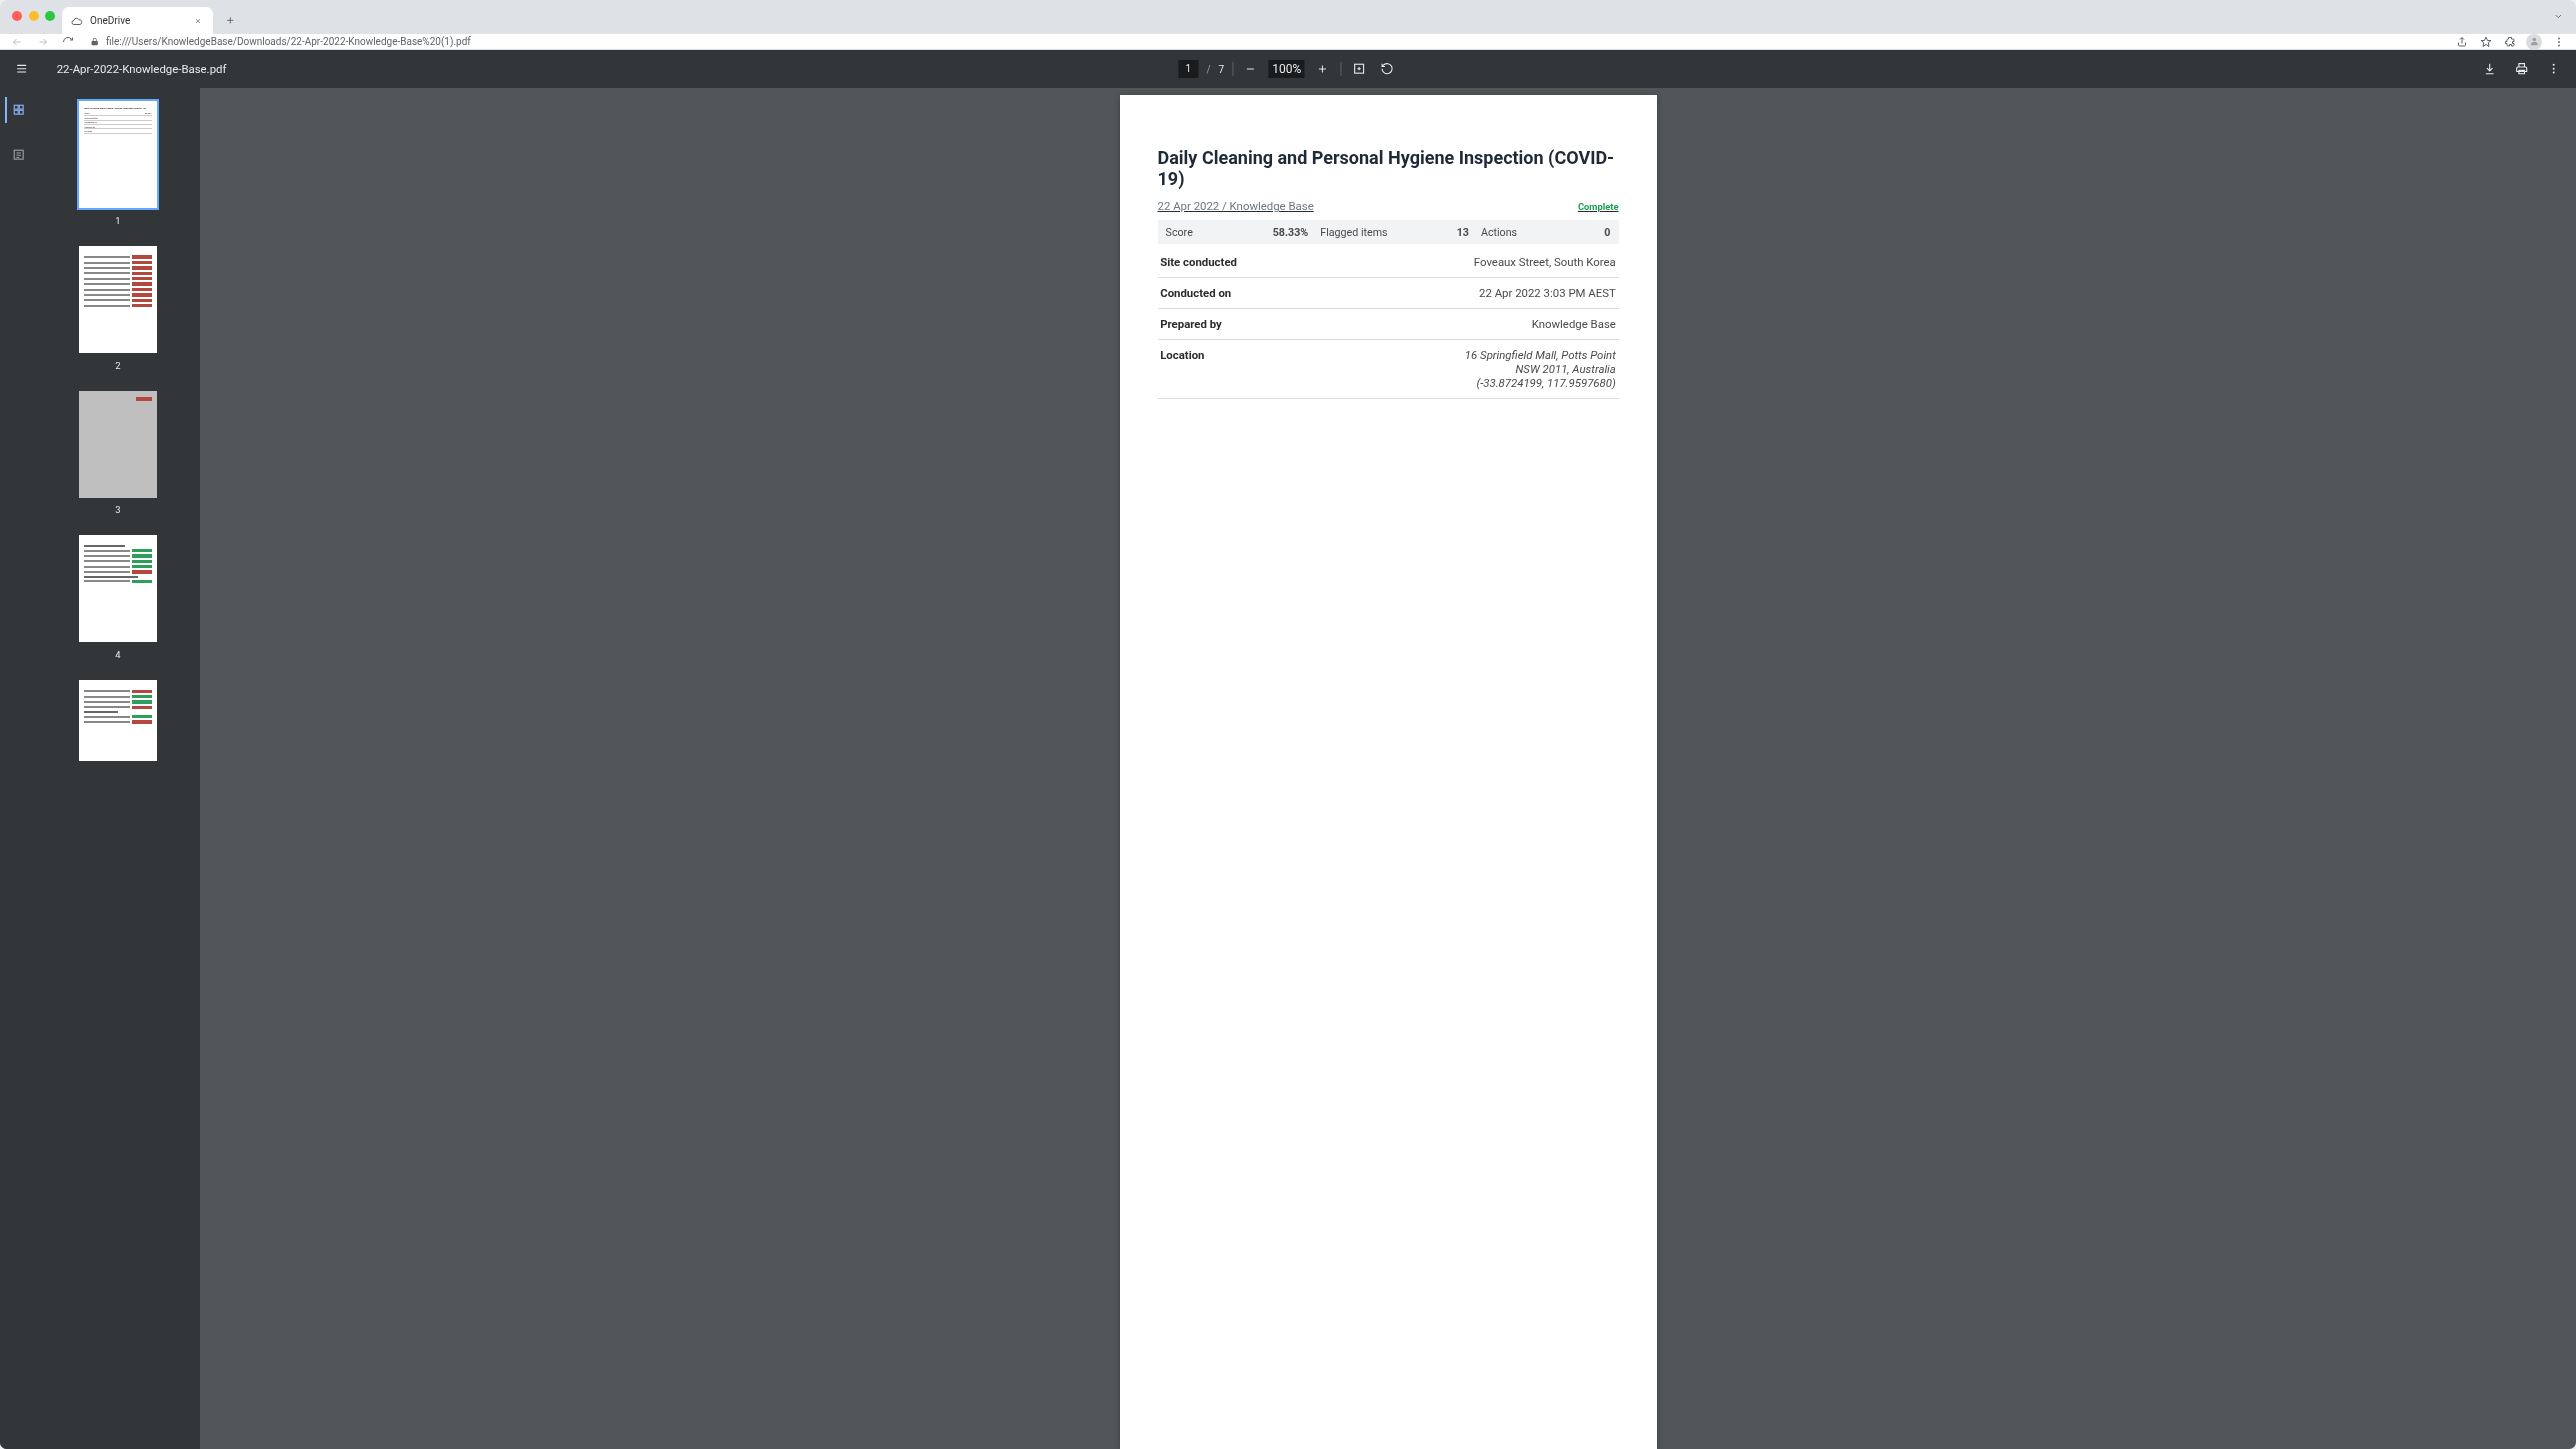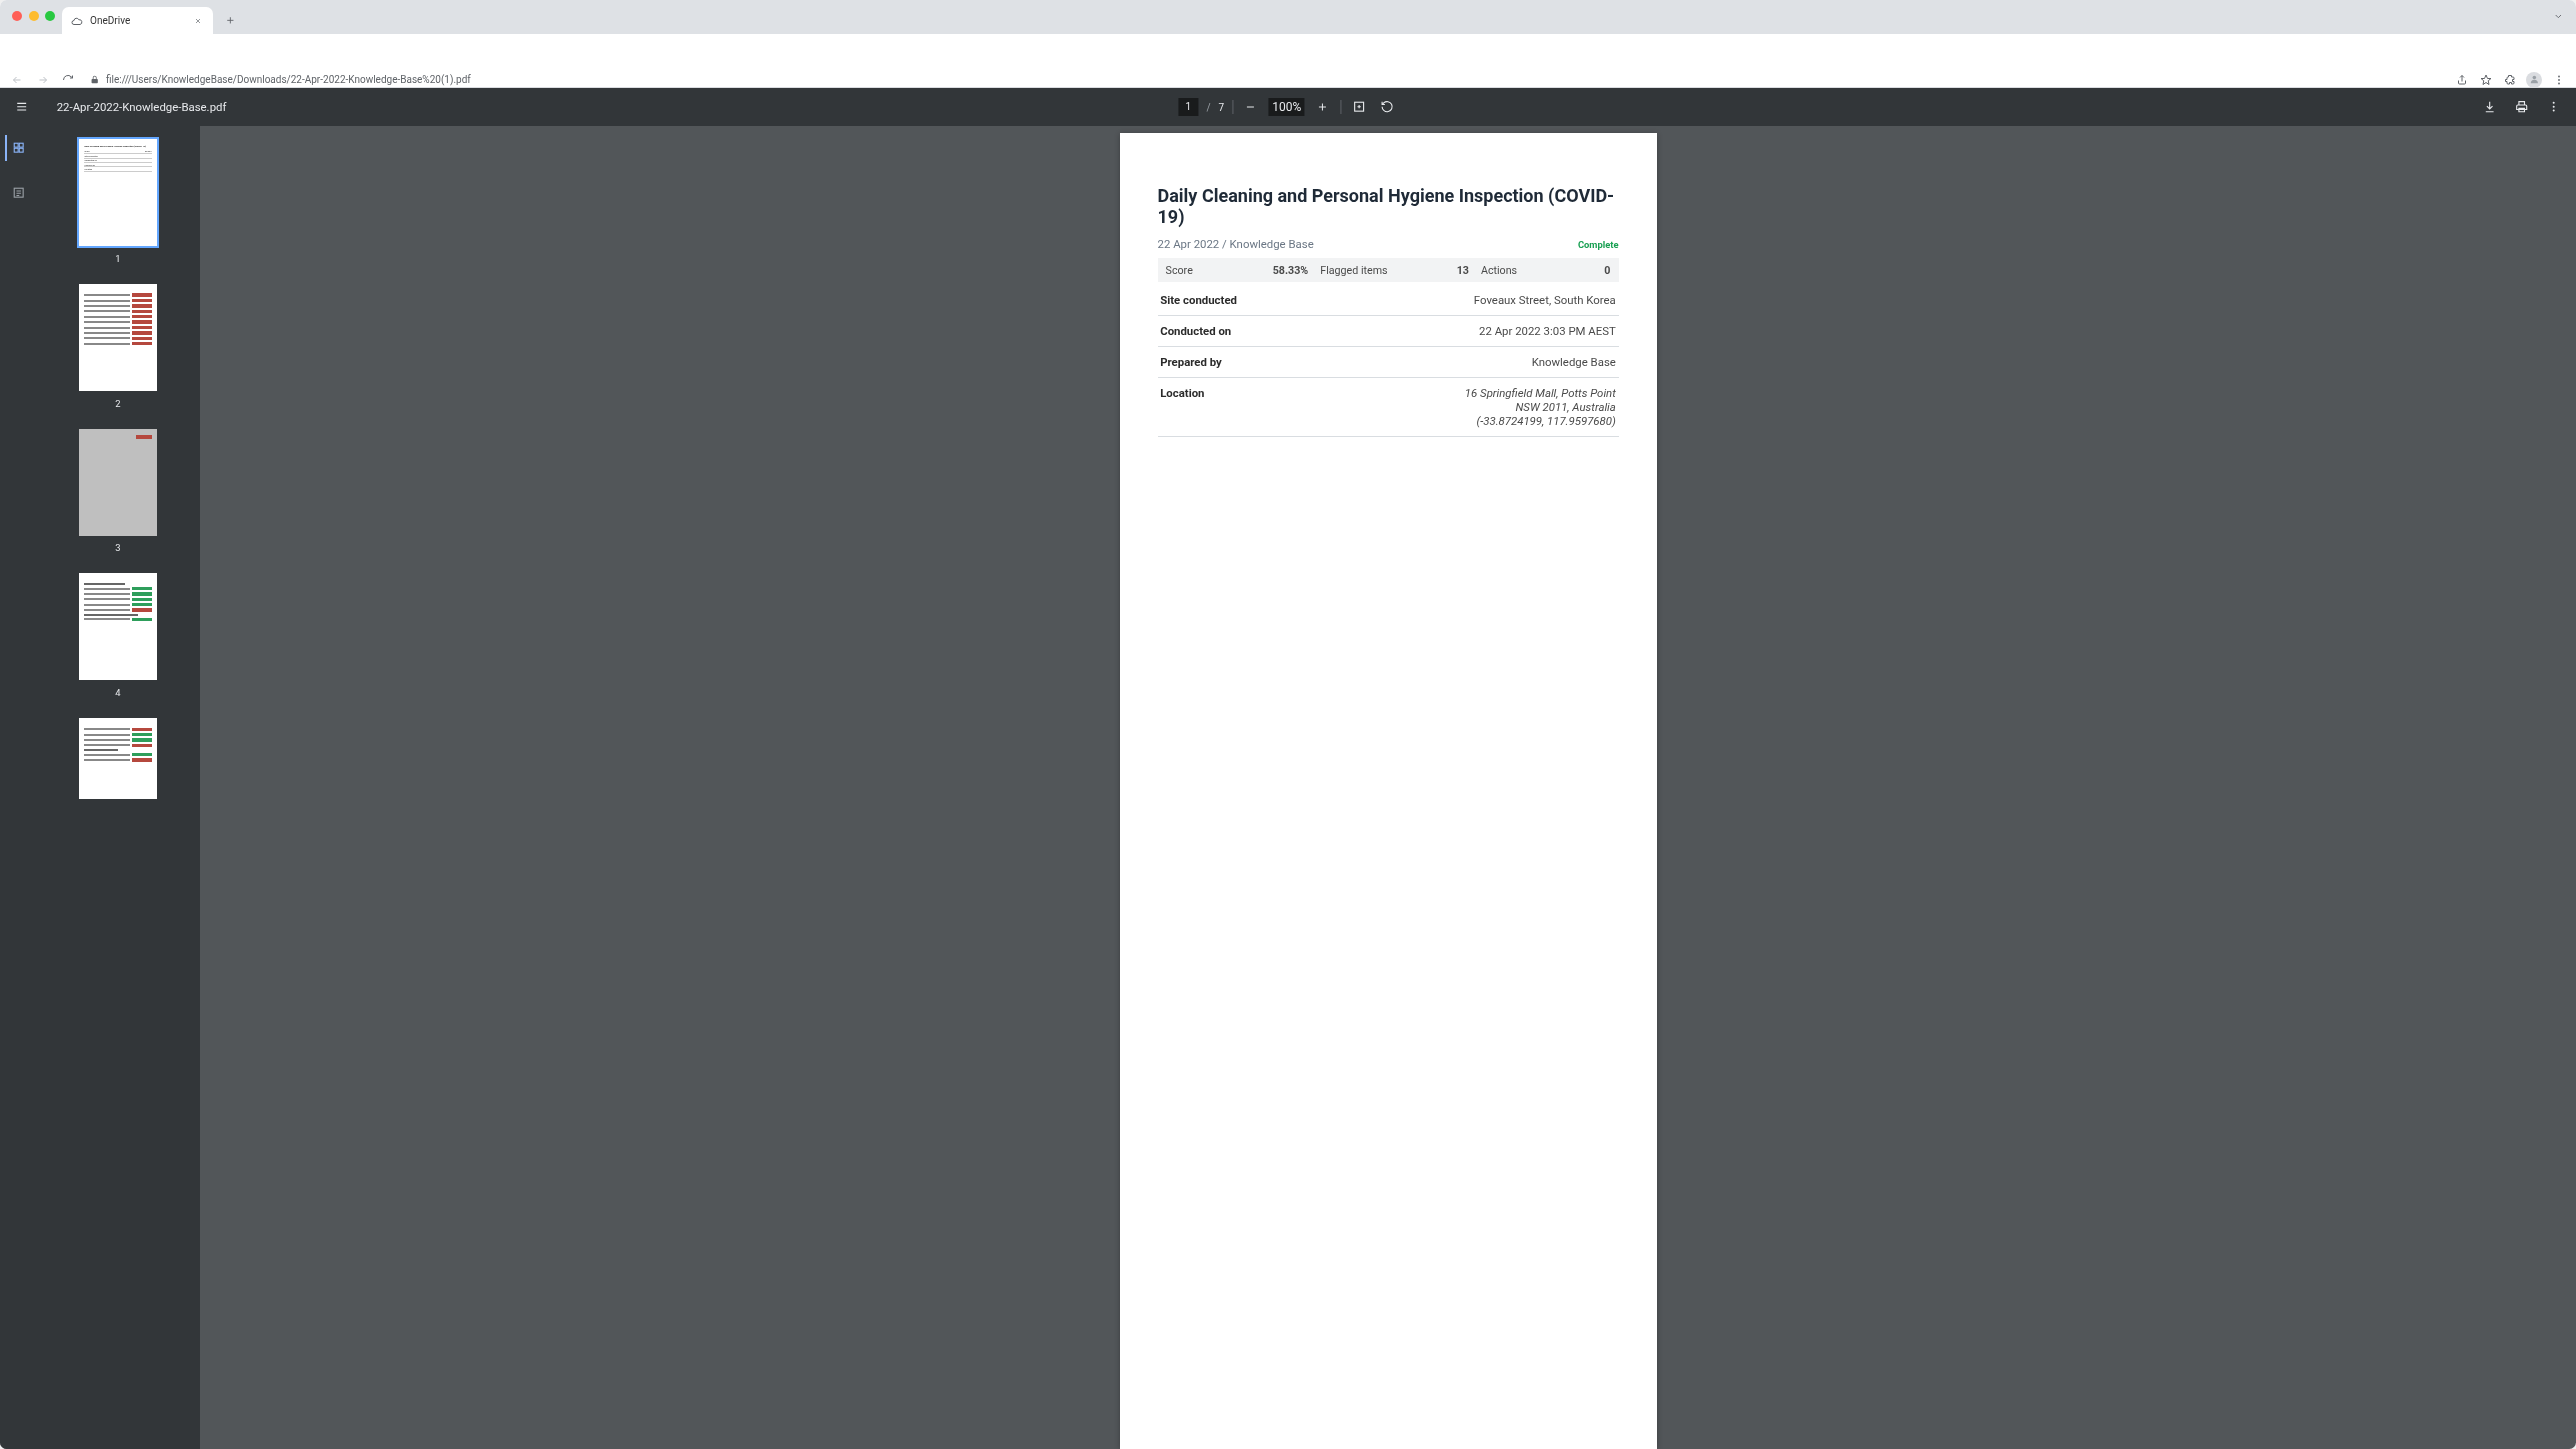--- a/index.html
+++ b/index.html
@@ -16,21 +16,21 @@
 .tl.green { background: #28c840; }
 .tab { margin-left: 62px; height: 27px; width: 151px; background: #fff; border-top-left-radius: 6.7px; border-top-right-radius: 6.7px; display: flex; align-items: center; padding: 0 9.4px; gap: 6.7px; font-size: 10px; color: #333; position: relative; }
 .tab .favicon { width: 12px; height: 12px; display: inline-flex; align-items: center; justify-content: center; color: #5f6368; }
 .tab .favicon svg { width: 12px; height: 12px; }
 .tab .tab-title { flex: 1; white-space: nowrap; overflow: hidden; text-overflow: ellipsis; }
 .tab .close { width: 10.7px; height: 10.7px; display: flex; align-items: center; justify-content: center; color: #5f6368; cursor: pointer; }
 .newtab { width: 23px; height: 23px; display: flex; align-items: center; justify-content: center; color: #5f6368; margin-left: 5.4px; margin-bottom: 2px; cursor: pointer; }
 .titlebar .chev { position: absolute; right: 12px; top: 10.7px; color: #5f6368; cursor: pointer; }
 
 
-.addr { height: 16px; background: #fff; border-bottom: 0.7px solid #dadce0; display: flex; align-items: center; padding: 0 6.7px; gap: 4px; margin-top: 38px; }
+.addr { height: 16px; background: #fff; border-bottom: 0.7px solid #dadce0; display: flex; align-items: center; padding: 0 6.7px; gap: 4px; }
 .addr .ibtn { width: 21.5px; height: 21.5px; display: flex; align-items: center; justify-content: center; color: #5f6368; border-radius: 50%; cursor: pointer; }
 .addr .ibtn.disabled { color: #bdc1c6; cursor: default; }
 .urlbox { flex: 1; height: 20px; display: flex; align-items: center; gap: 6.7px; padding: 0 6.7px; font-size: 10px; color: #5f6368; }
 .urlbox .lock { color: #5f6368; }
 .addr .right { display: flex; align-items: center; gap: 2.7px; }
 .addr .avatar { width: 16px; height: 16px; border-radius: 50%; background: #dadce0; display: flex; align-items: center; justify-content: center; }
 
 
 .viewer { flex: 1; display: flex; flex-direction: column; background: #525659; min-height: 0; }
 .vtoolbar { height: 38px; background: #323639; color: #e8eaed; display: flex; align-items: center; padding: 0 12px; gap: 18px; }
@@ -69,21 +69,21 @@
 .mini-badge { width: 20px; height: 3.4px; }
 .mini-answer { display: flex; justify-content: space-between; align-items: center; gap: 1.3px; }
 .mini-answer .t { flex: 1; height: 2px; background: #888; }
 .mini-p3 { background: #bfbfbf; position: absolute; inset: 0; }
 .mini-p3 .top { position: absolute; top: 6.7px; right: 5.4px; width: 16px; height: 4px; background: #b5483e; }
 
 
 .surface { flex: 1; overflow: auto; display: flex; justify-content: center; padding-top: 6.7px; }
 .page { width: 537px; background: #fff; min-height: 691px; box-shadow: 0 1.3px 5.4px rgba(0,0,0,.3); padding: 52px 38px; color: #2b2b2b; }
 .doc-title { font-size: 18px; font-weight: 700; color: #1f2a37; margin-bottom: 10.7px; }
-.meta-row { display: flex; justify-content: space-between; align-items: baseline; margin-bottom: 6.7px; }
+.meta-row { display: flex; justify-content: space-between; align-items: baseline; margin-bottom: 6.7px; text-decoration: underline; }
 .meta-left { font-size: 11.4px; color: #6b7785; }
 .status-pill { font-size: 9.4px; color: #1aa053; font-weight: 700; }
 
 .stats { display: flex; background: #f2f3f4; height: 24px; align-items: center; padding: 0 5.4px; font-size: 10.7px; color: #4a4a4a; margin-bottom: 2.7px; }
 .stats .cell { display: flex; justify-content: space-between; align-items: center; padding: 0 2.7px; }
 .stats .cell.score { width: 148px; }
 .stats .cell.flag { width: 154px; margin-left: 6.7px; }
 .stats .cell.act { flex: 1; margin-left: 6.7px; }
 .stats .val { font-weight: 700; }
 

